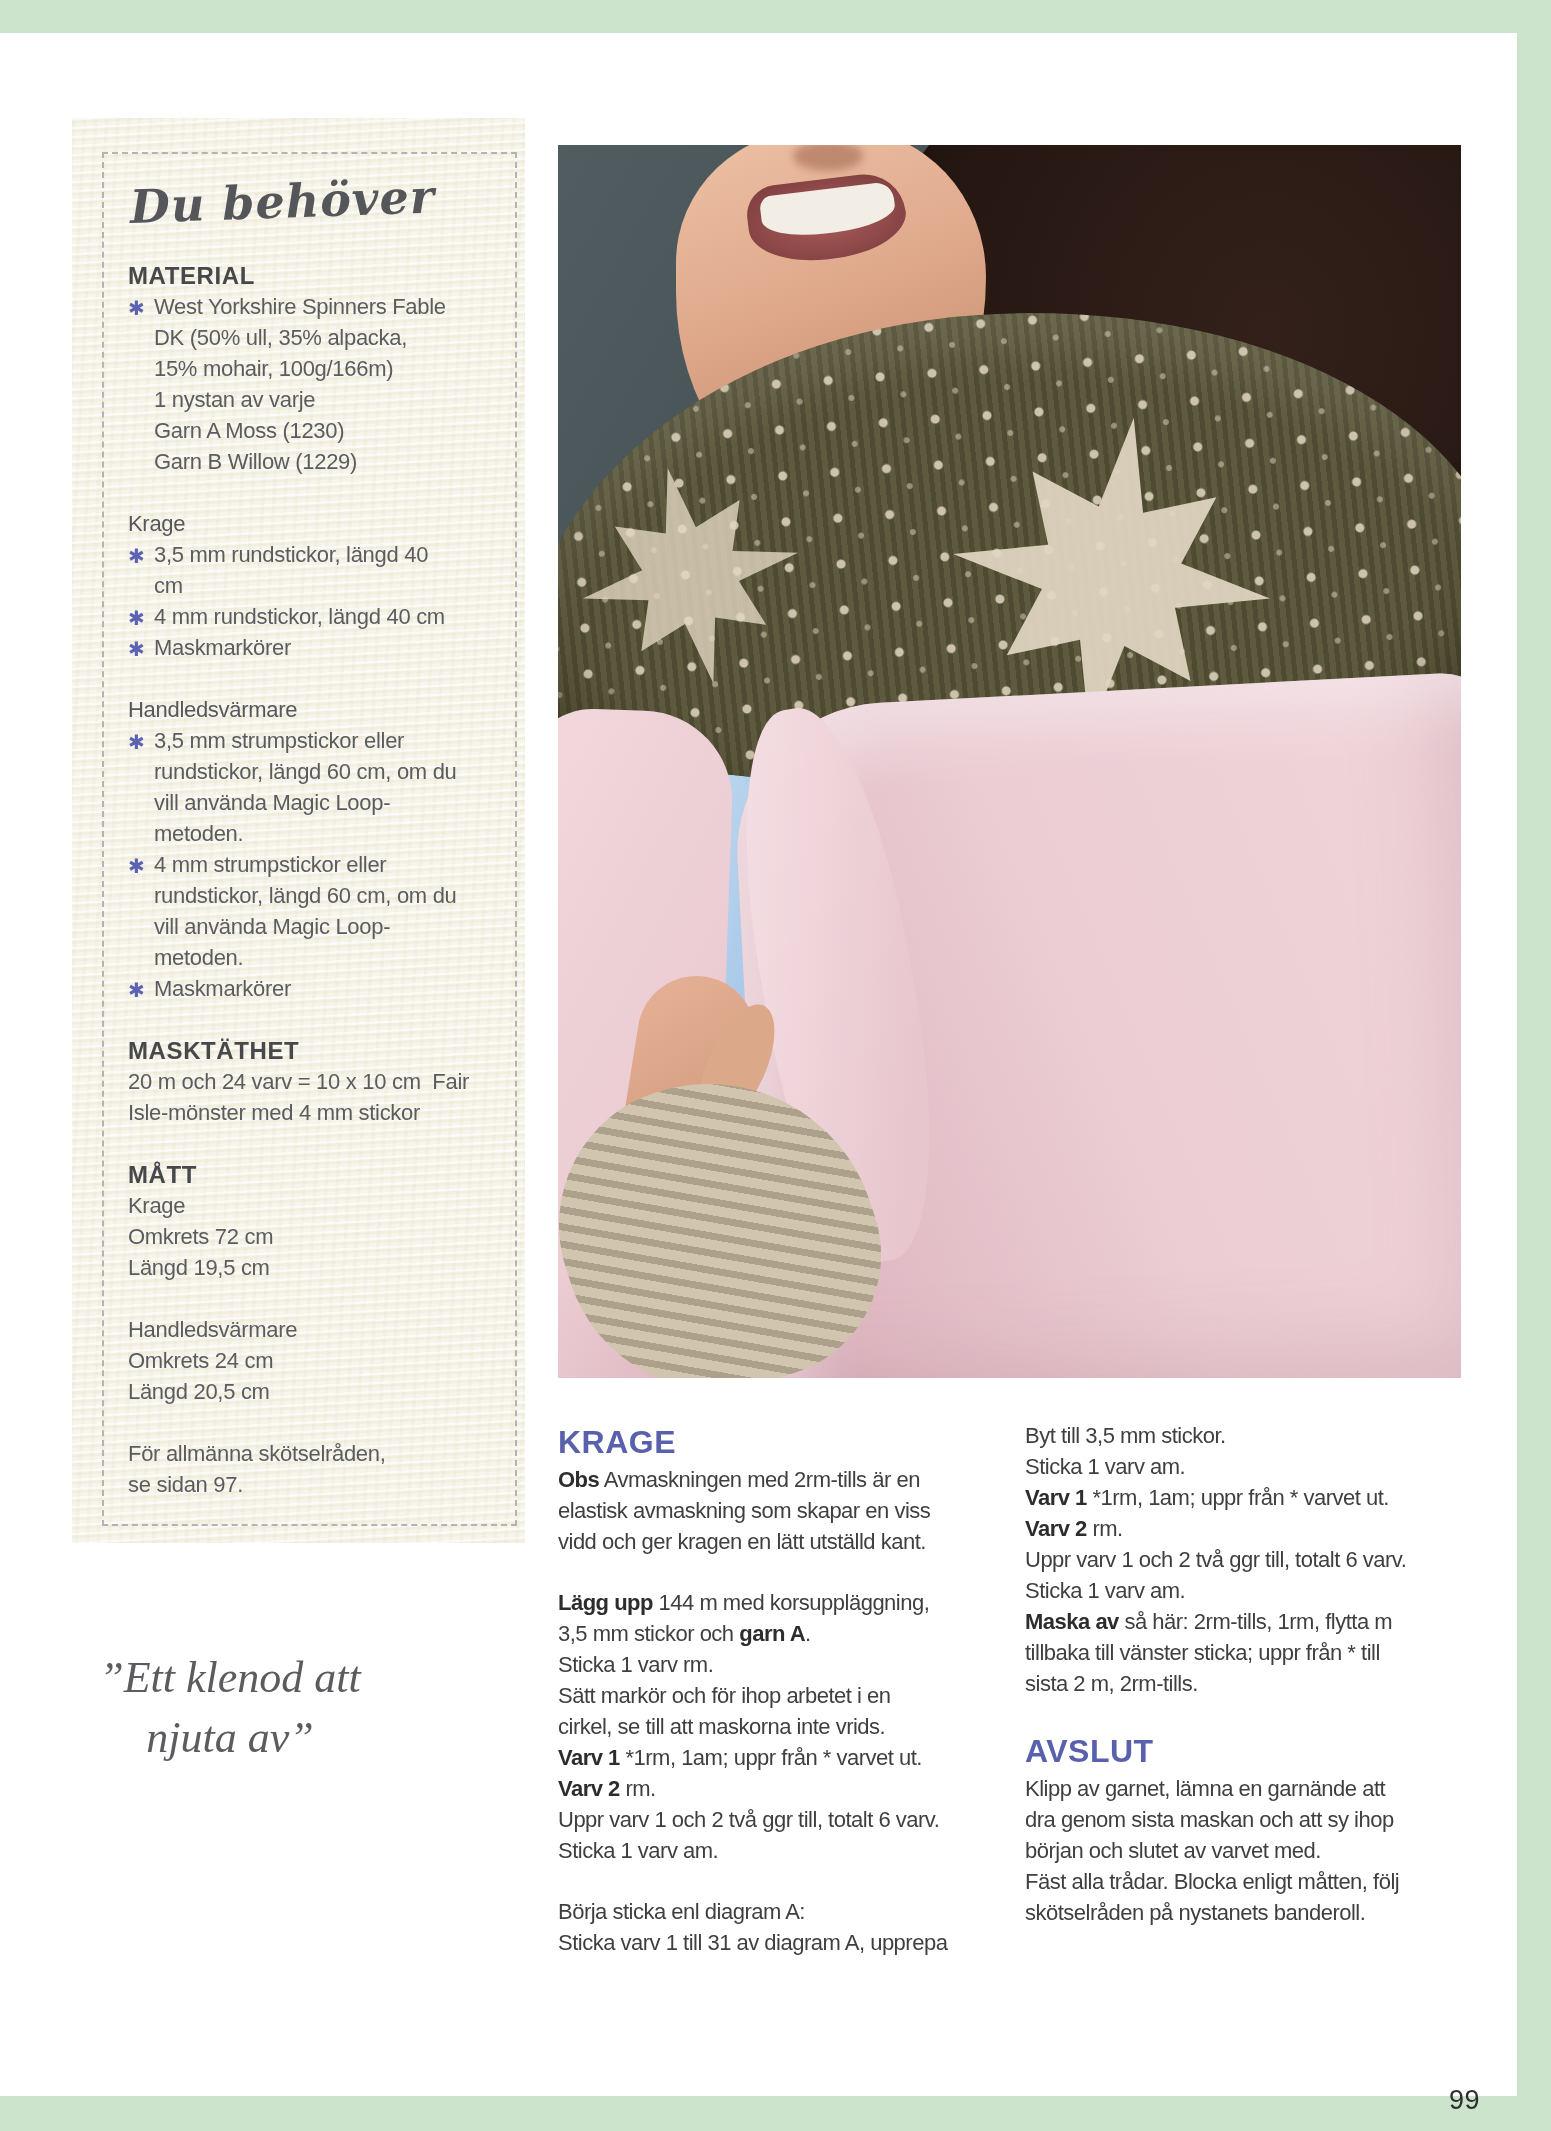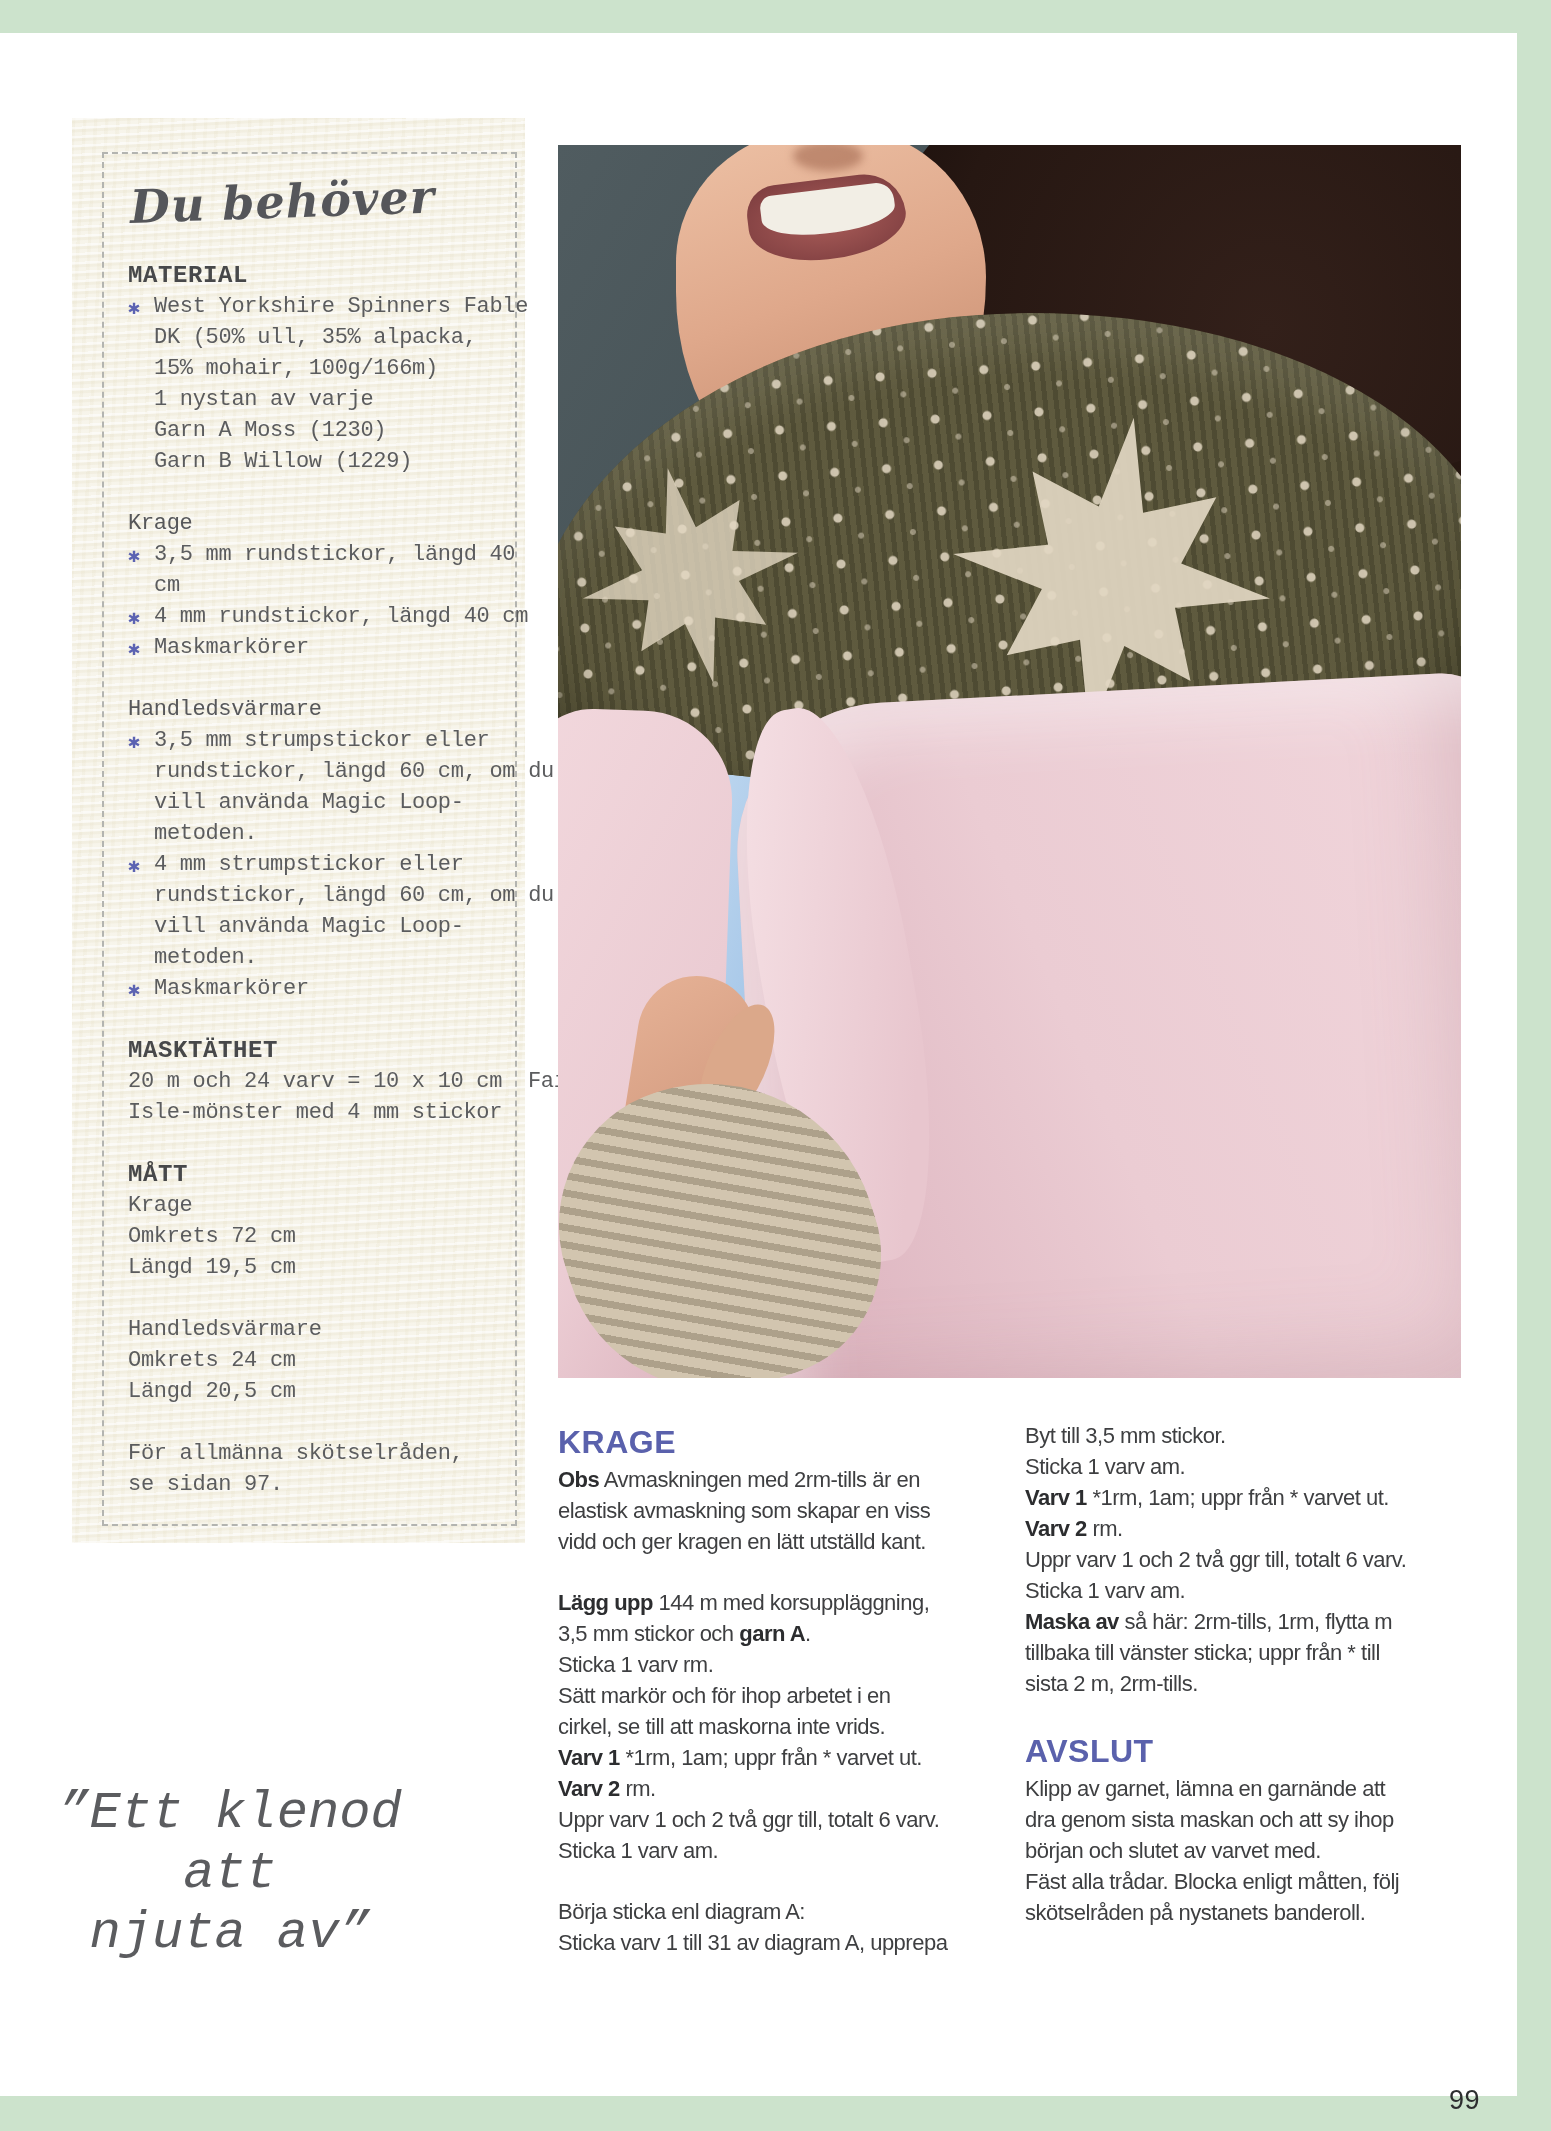--- a/index.html
+++ b/index.html
@@ -20,31 +20,31 @@
       repeating-linear-gradient(177deg, rgba(255,255,255,.55) 0 2px, rgba(233,227,206,.35) 3px 5px, rgba(247,244,233,.15) 6px 9px),
       repeating-linear-gradient(93deg, rgba(236,231,213,.25) 0 3px, rgba(255,255,255,.2) 4px 11px);
   }
   .sidebar-border{position:absolute;left:30px;top:34px;right:8px;bottom:17px;border:2px dashed #b3b4b0;}
   .sidebar-content{position:absolute;left:56px;top:48px;width:380px;}
   .sidebar-title{
     font-family:"DejaVu Serif", serif; font-style:italic; font-weight:bold;
     font-size:46px; color:#55565a; transform:rotate(-2deg); transform-origin:left center;
     margin:14px 0 26px 2px; letter-spacing:1px;
   }
-  .side .line{white-space:pre;font-size:22px;line-height:31px;letter-spacing:-0.3px;color:var(--sidebar_text);position:relative;font-family:Liberation Mono, monospace;}
+  .side .line{white-space:pre;font-size:22px;line-height:31px;letter-spacing:-0.3px;color:var(--sidebar_text);position:relative;}
   .side .t-head{font-weight:bold;color:#47484a;font-size:24px;letter-spacing:0.6px;}
   .side .t-sub{color:#56575a;}
   .side .t-bullet,.side .t-cont{padding-left:26px;}
   .side .t-bullet .bullet{position:absolute;left:0;top:2px;color:var(--bullet_purple);font-size:20px;letter-spacing:0;}
   .side .t-gap{height:31px;}
 
   
   .quote{
-    position:absolute;left:55px;top:1784px;width:350px;text-align:center;
-    font-family:Liberation Mono, monospace;font-style:italic;font-size:52px;line-height:60px;color:#5b5c5f;
+    position:absolute;left:55px;top:1648px;width:350px;text-align:center;
+    font-family:Liberation Serif, serif;font-style:italic;font-size:44px;line-height:60px;color:#5b5c5f;
   }
 
   
   .photo{position:absolute;left:558px;top:145px;width:903px;height:1233px;overflow:hidden;
     background:linear-gradient(120deg,#505c60 0%,var(--pp_backdrop) 40%,#2e3a3f 100%);}
   .hair{position:absolute;left:290px;top:-120px;width:760px;height:760px;border-radius:48% 52% 55% 45%;
     background:radial-gradient(ellipse at 55% 40%, #33201a 0%, var(--pp_hair) 55%, #150c09 85%);}
   .hair2{position:absolute;left:700px;top:300px;width:340px;height:620px;border-radius:50%;
     transform:rotate(18deg);background:linear-gradient(100deg,#2b1a13,#170e0a);}
   .face{position:absolute;left:118px;top:-16px;width:310px;height:370px;

